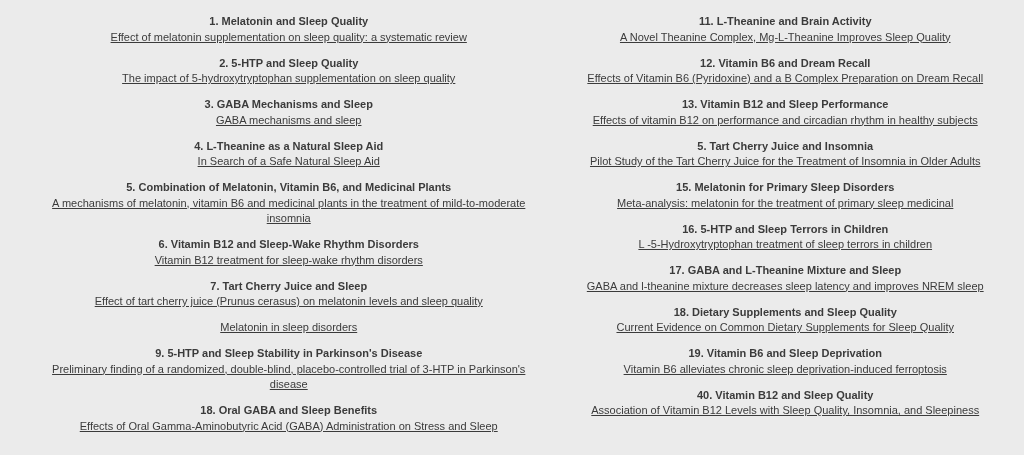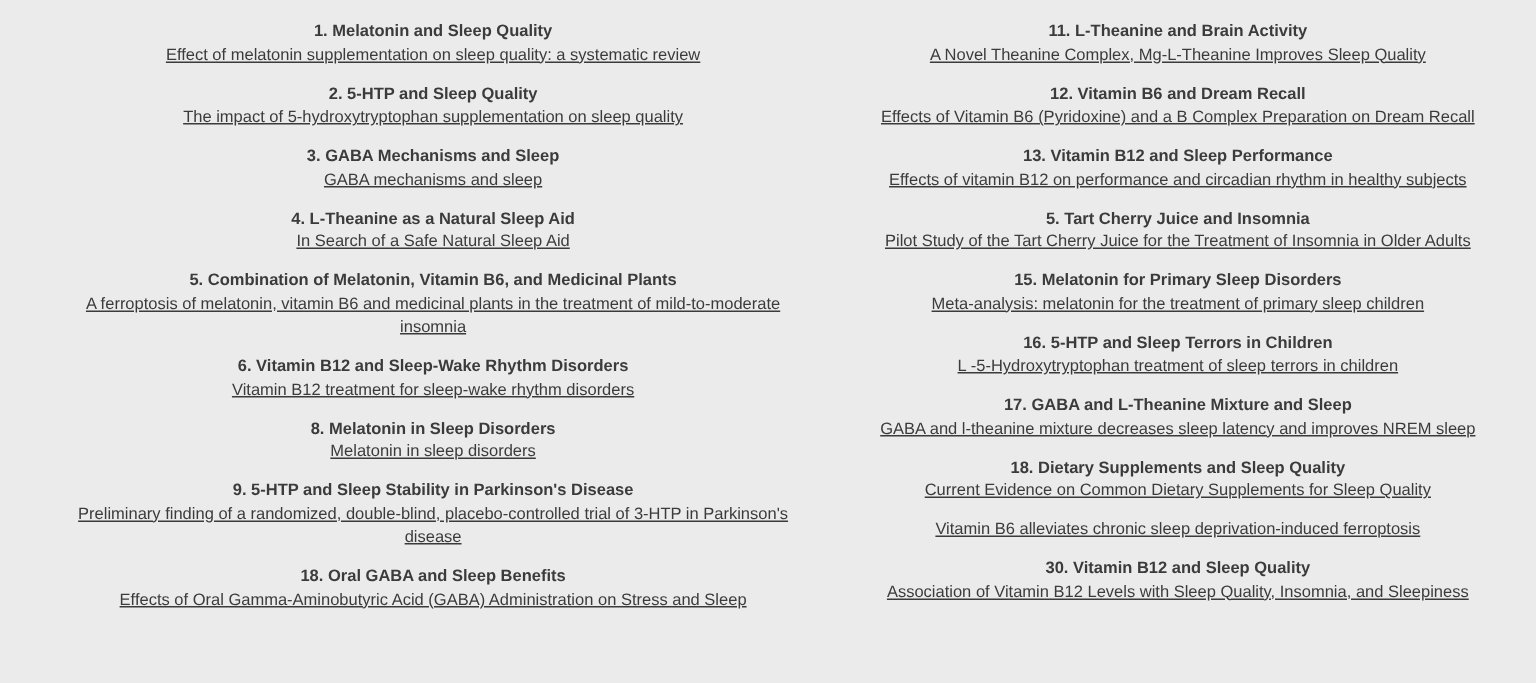--- a/index.html
+++ b/index.html
@@ -53,28 +53,31 @@
     <div class="paper">
       <div class="paper-title">3. GABA Mechanisms and Sleep</div>
       <a class="paper-link">GABA mechanisms and sleep</a>
     </div>
     <div class="paper">
       <div class="paper-title">4. L-Theanine as a Natural Sleep Aid</div>
       <a class="paper-link">In Search of a Safe Natural Sleep Aid</a>
     </div>
     <div class="paper">
       <div class="paper-title">5. Combination of Melatonin, Vitamin B6, and Medicinal Plants</div>
-      <a class="paper-link">A ferroptosis of melatonin, vitamin B6 and medicinal plants in the treatment of mild-to-moderate insomnia</a>
+      <a class="paper-link">A mechanisms of melatonin, vitamin B6 and medicinal plants in the treatment of mild-to-moderate insomnia</a>
     </div>
     <div class="paper">
       <div class="paper-title">6. Vitamin B12 and Sleep-Wake Rhythm Disorders</div>
       <a class="paper-link">Vitamin B12 treatment for sleep-wake rhythm disorders</a>
     </div>
     <div class="paper">
-      <div class="paper-title">8. Melatonin in Sleep Disorders</div>
+      <div class="paper-title">7. Tart Cherry Juice and Sleep</div>
+      <a class="paper-link">Effect of tart cherry juice (Prunus cerasus) on melatonin levels and sleep quality</a>
+    </div>
+    <div class="paper">
       <a class="paper-link">Melatonin in sleep disorders</a>
     </div>
     <div class="paper">
       <div class="paper-title">9. 5-HTP and Sleep Stability in Parkinson's Disease</div>
       <a class="paper-link">Preliminary finding of a randomized, double-blind, placebo-controlled trial of 3-HTP in Parkinson's disease</a>
     </div>
     <div class="paper">
       <div class="paper-title">18. Oral GABA and Sleep Benefits</div>
       <a class="paper-link">Effects of Oral Gamma-Aminobutyric Acid (GABA) Administration on Stress and Sleep</a>
     </div>
@@ -92,36 +95,37 @@
     <div class="paper">
       <div class="paper-title">13. Vitamin B12 and Sleep Performance</div>
       <a class="paper-link">Effects of vitamin B12 on performance and circadian rhythm in healthy subjects</a>
     </div>
     <div class="paper">
       <div class="paper-title">5. Tart Cherry Juice and Insomnia</div>
       <a class="paper-link">Pilot Study of the Tart Cherry Juice for the Treatment of Insomnia in Older Adults</a>
     </div>
     <div class="paper">
       <div class="paper-title">15. Melatonin for Primary Sleep Disorders</div>
-      <a class="paper-link">Meta-analysis: melatonin for the treatment of primary sleep children</a>
+      <a class="paper-link">Meta-analysis: melatonin for the treatment of primary sleep medicinal</a>
     </div>
     <div class="paper">
       <div class="paper-title">16. 5-HTP and Sleep Terrors in Children</div>
       <a class="paper-link">L -5-Hydroxytryptophan treatment of sleep terrors in children</a>
     </div>
     <div class="paper">
       <div class="paper-title">17. GABA and L-Theanine Mixture and Sleep</div>
       <a class="paper-link">GABA and l-theanine mixture decreases sleep latency and improves NREM sleep</a>
     </div>
     <div class="paper">
       <div class="paper-title">18. Dietary Supplements and Sleep Quality</div>
       <a class="paper-link">Current Evidence on Common Dietary Supplements for Sleep Quality</a>
     </div>
     <div class="paper">
+      <div class="paper-title">19. Vitamin B6 and Sleep Deprivation</div>
       <a class="paper-link">Vitamin B6 alleviates chronic sleep deprivation-induced ferroptosis</a>
     </div>
     <div class="paper">
-      <div class="paper-title">30. Vitamin B12 and Sleep Quality</div>
+      <div class="paper-title">40. Vitamin B12 and Sleep Quality</div>
       <a class="paper-link">Association of Vitamin B12 Levels with Sleep Quality, Insomnia, and Sleepiness</a>
     </div>
   </div>
 
 </div>
 
 </body></html>

